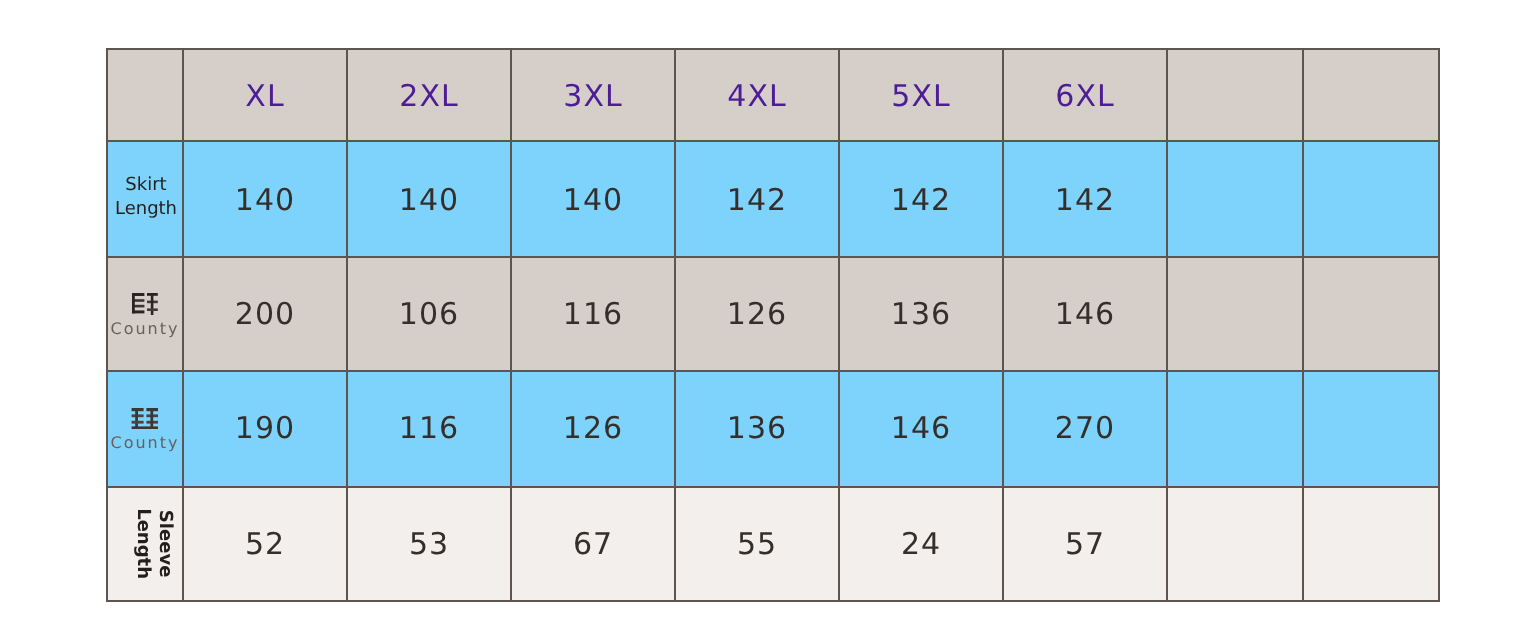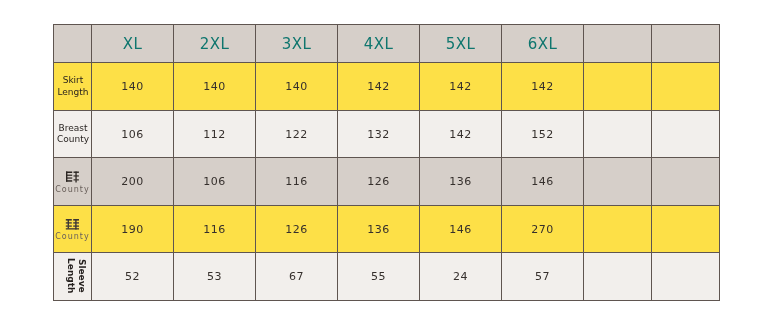--- a/index.html
+++ b/index.html
@@ -41,32 +41,32 @@
   
   .col-label { width: 38px; }
   .col-size  { width: 82px; }
   .col-blank { width: 68px; }
 
   
   .hdr-row td { height: 38px; }
   .hdr-row   { background: #d6cfc9; }
   .hdr-cell {
     font-size: 15px;
-    color: #0f766e;
+    color: #4c1d95;
     letter-spacing: 0.5px;
   }
 
   
   .data-row td { height: 47px; }
-  .row-white  { background: #fde047; }
+  .row-white  { background: #7dd3fc; }
   .row-light  { background: #f2efec; }
   .row-dark   { background: #d6cfc9; }
 
   .val-cell {
-    font-size: 11px;
+    font-size: 15px;
     color: #352f2c;
     letter-spacing: 0.5px;
   }
 
   
   .lbl-cell {
     font-size: 9px;
     font-weight: bold;
     color: #241f1d;
     line-height: 1.25;
@@ -150,36 +150,20 @@
       <td class="col-size val-cell">140</td>
       <td class="col-size val-cell">140</td>
       <td class="col-size val-cell">140</td>
       <td class="col-size val-cell">142</td>
       <td class="col-size val-cell">142</td>
       <td class="col-size val-cell">142</td>
       <td class="col-blank"></td>
       <td class="col-blank"></td>
     </tr>
 
-    <tr class="data-row row-light">
-      <td class="col-label lbl-cell">
-        <span class="lbl-text">
-          <span>Breast</span><br>
-          <span>County</span>
-        </span>
-      </td>
-      <td class="col-size val-cell">106</td>
-      <td class="col-size val-cell">112</td>
-      <td class="col-size val-cell">122</td>
-      <td class="col-size val-cell">132</td>
-      <td class="col-size val-cell">142</td>
-      <td class="col-size val-cell">152</td>
-      <td class="col-blank"></td>
-      <td class="col-blank"></td>
-    </tr>
 
     <tr class="data-row row-dark">
       <td class="col-label lbl-cell">
         <span class="lbl-glyph-wrap">
           <span class="cjk-glyph">
             <svg width="15" height="15" viewBox="0 0 15 15">
               <rect x="1" y="1.5" width="6.2" height="1.5" fill="#2b2522"></rect>
               <rect x="1" y="4.6" width="6.2" height="1.3" fill="#3a332f"></rect>
               <rect x="1" y="7.4" width="6.2" height="1.3" fill="#3a332f"></rect>
               <rect x="1" y="10.2" width="6.2" height="1.5" fill="#2b2522"></rect>

